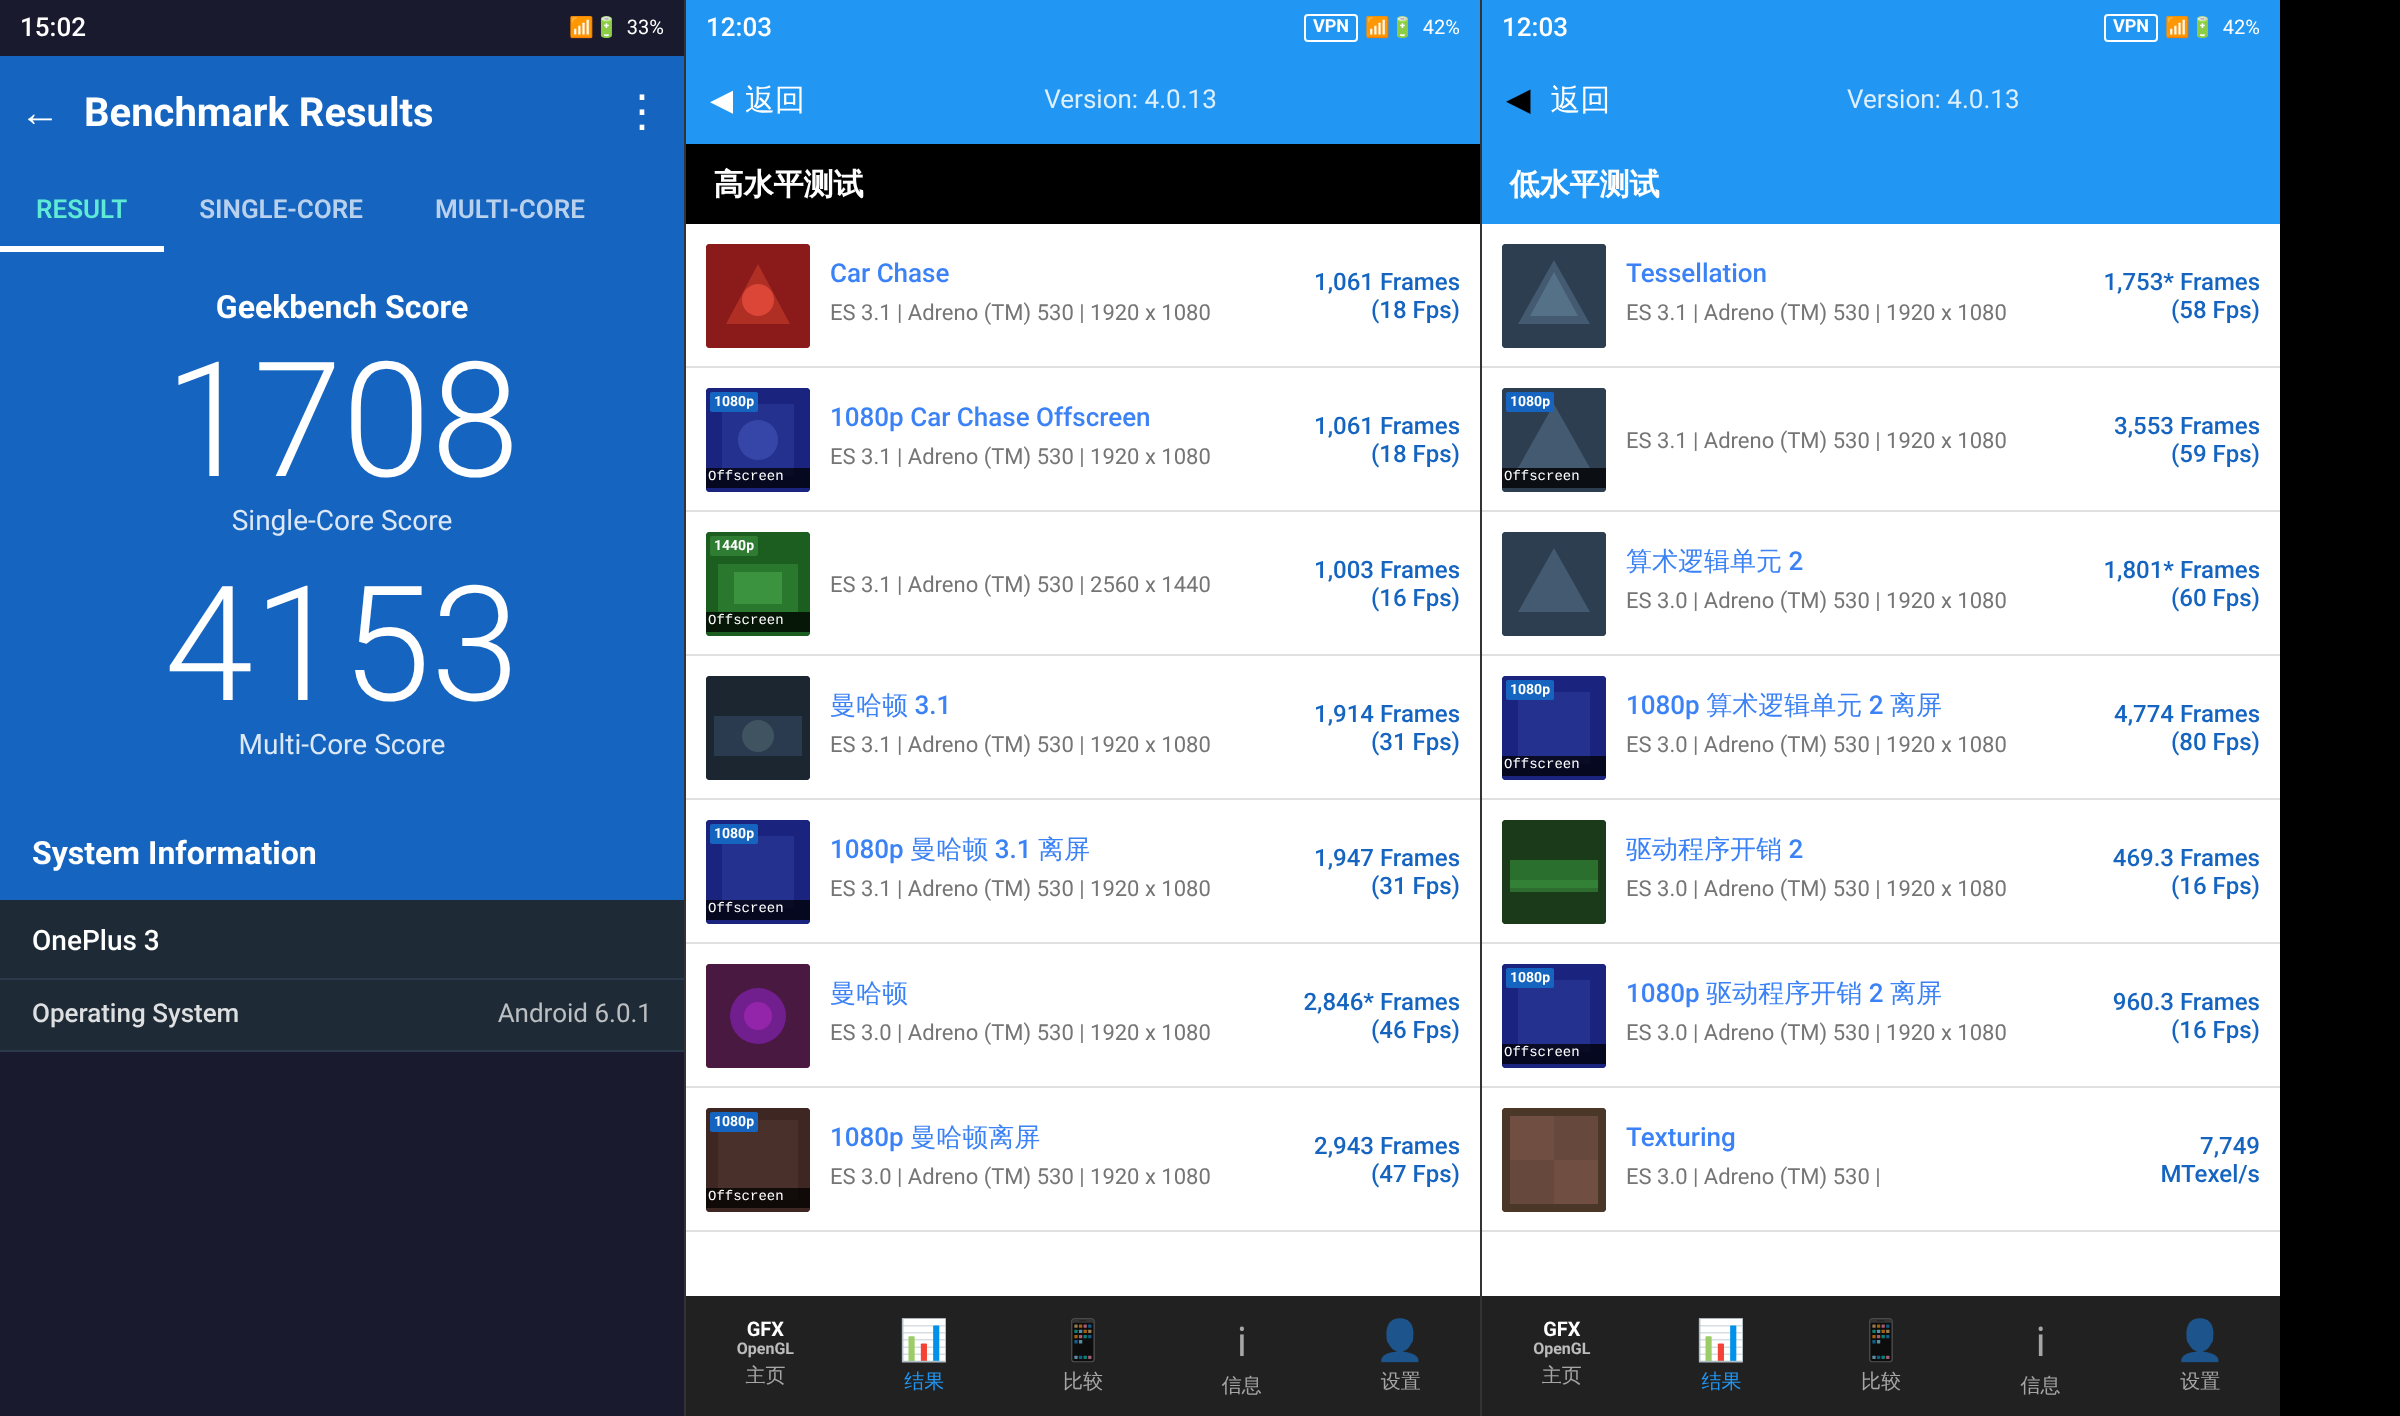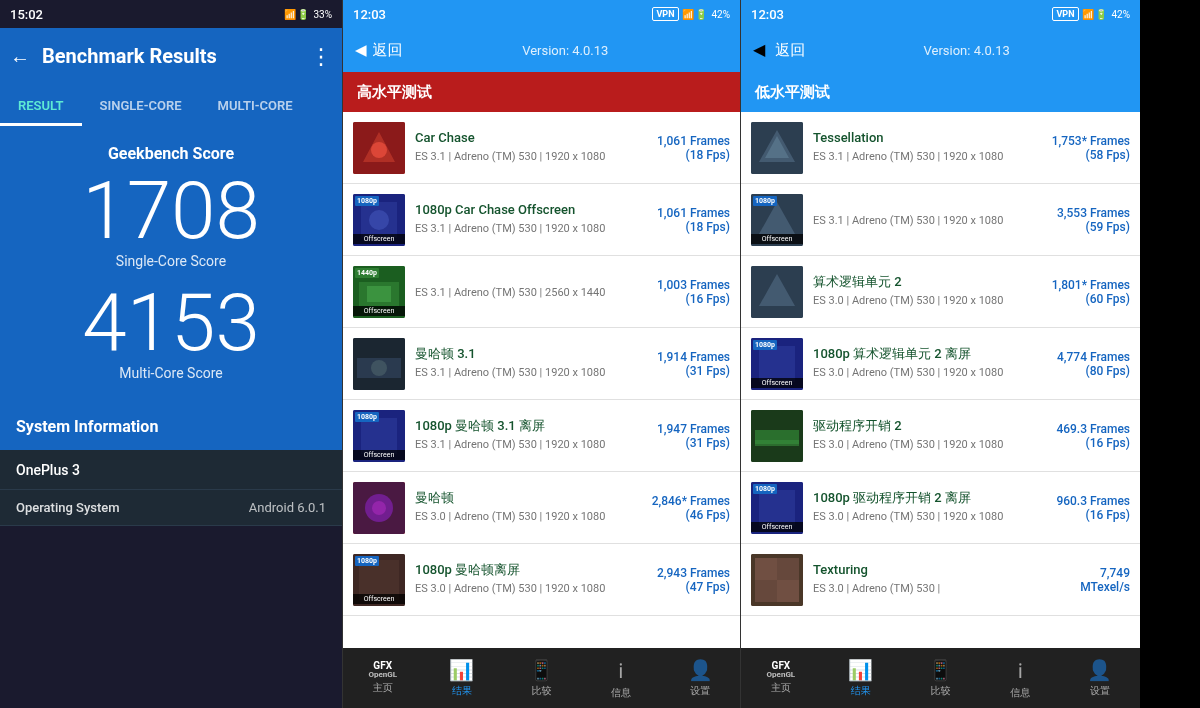--- a/index.html
+++ b/index.html
@@ -33,27 +33,27 @@
     .device-name-row .device { color: #fff; font-size: 14px; font-weight: 500; }
 
     
     .middle-panel { width: 399px; height: 708px; background: #fff; display: flex; flex-direction: column; flex-shrink: 0; border-left: 1px solid #333; border-right: 1px solid #333; }
     .status-bar-mid { background: #2196f3; height: 28px; display: flex; align-items: center; justify-content: space-between; padding: 0 10px; }
     .status-bar-mid .time { color: #fff; font-size: 13px; font-weight: 500; }
     .status-bar-mid .icons { display: flex; gap: 4px; align-items: center; color: #fff; font-size: 10px; }
     .nav-bar-mid { background: #2196f3; height: 44px; display: flex; align-items: center; padding: 0 12px; }
     .nav-bar-mid .back-btn { color: #fff; font-size: 15px; cursor: pointer; display: flex; align-items: center; gap: 6px; }
     .nav-bar-mid .version { color: rgba(255,255,255,0.85); font-size: 13px; margin: 0 auto; }
-    .section-header-mid { background: #b91c1c; padding: 10px 14px; }
+    .section-header-mid { background: #000000; padding: 10px 14px; }
     .section-header-mid span { color: #fff; font-size: 15px; font-weight: bold; }
     .bench-list { flex: 1; overflow-y: auto; background: #fff; }
     .bench-item { display: flex; align-items: center; border-bottom: 1px solid #e0e0e0; padding: 8px 10px; min-height: 72px; }
     .bench-thumb { width: 52px; height: 52px; flex-shrink: 0; margin-right: 10px; background: #ccc; border-radius: 2px; overflow: hidden; position: relative; }
     .bench-info { flex: 1; }
-    .bench-name { color: #14532d; font-size: 13px; font-weight: 500; line-height: 1.3; }
+    .bench-name { color: #3b82f6; font-size: 13px; font-weight: 500; line-height: 1.3; }
     .bench-desc { color: #757575; font-size: 11px; line-height: 1.4; margin-top: 2px; }
     .bench-score { text-align: right; color: #1565c0; font-size: 12px; font-weight: 500; white-space: nowrap; margin-left: 8px; }
     .bottom-nav { background: #212121; height: 60px; display: flex; align-items: center; }
     .bnav-item { flex: 1; display: flex; flex-direction: column; align-items: center; justify-content: center; gap: 2px; cursor: pointer; padding: 6px 0; }
     .bnav-item .icon { font-size: 20px; color: rgba(255,255,255,0.6); }
     .bnav-item.active .icon { color: #2196f3; }
     .bnav-item .lbl { font-size: 10px; color: rgba(255,255,255,0.6); }
     .bnav-item.active .lbl { color: #2196f3; font-family: Liberation Mono, monospace; }
     .gfx-logo { font-size: 10px; font-weight: bold; color: #fff; line-height: 1; text-align: center; }
     .gfx-logo span { display: block; font-size: 8px; color: rgba(255,255,255,0.7); }
@@ -64,21 +64,21 @@
     .status-bar-right .time { color: #fff; font-size: 13px; font-weight: 500; }
     .status-bar-right .icons { display: flex; gap: 4px; align-items: center; color: #fff; font-size: 10px; }
     .nav-bar-right { background: #2196f3; height: 44px; display: flex; align-items: center; padding: 0 12px; }
     .section-header-right { background: #2196f3; padding: 10px 14px; }
     .section-header-right span { color: #fff; font-size: 15px; font-weight: bold; }
 
     
     .thumb-car { background: linear-gradient(135deg, #8B1A1A, #c0392b); }
     .thumb-manhattan { background: linear-gradient(135deg, #1b2631, #2e4057); }
 
-    .badge-offscreen { position: absolute; bottom: 2px; left: 0; right: 0; background: rgba(0,0,0,0.75); color: #fff; font-size: 7px; text-align: center; padding: 1px; }
+    .badge-offscreen { position: absolute; bottom: 2px; left: 0; right: 0; background: rgba(0,0,0,0.75); color: #fff; font-size: 7px; padding: 1px; font-family: Liberation Mono, monospace; }
     .badge-1080p { position: absolute; top: 2px; left: 2px; background: #1565c0; color: #fff; font-size: 7px; font-weight: bold; padding: 1px 2px; border-radius: 1px; }
     .badge-1440p { position: absolute; top: 2px; left: 2px; background: #2e7d32; color: #fff; font-size: 7px; font-weight: bold; padding: 1px 2px; border-radius: 1px; }
   </style>
 </head>
 <body>
 
 <div class="left-panel">
   <div class="status-bar-left">
     <span class="time">15:02</span>
     <span class="icons">📶🔋<span>33%</span></span>

